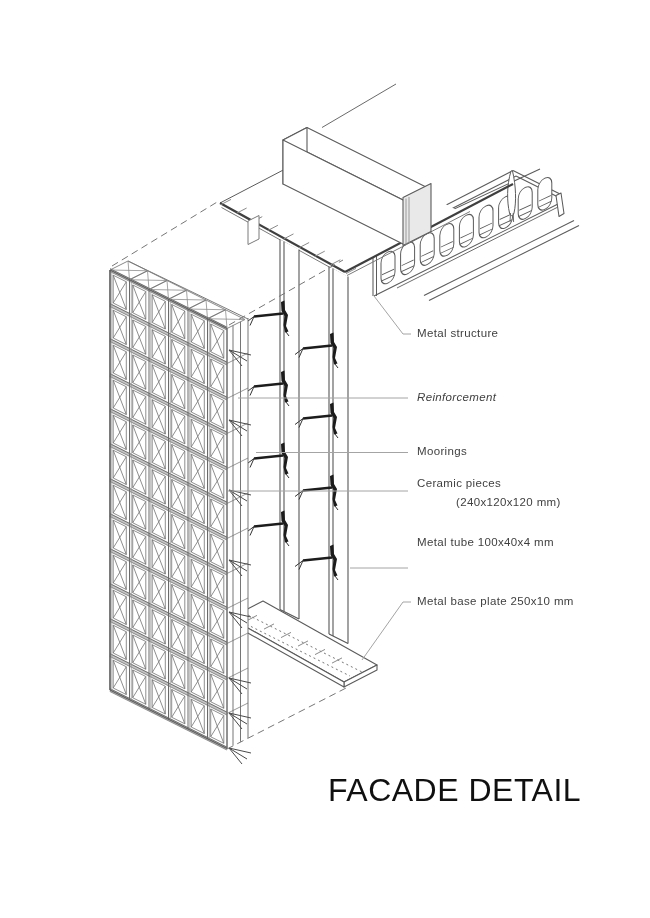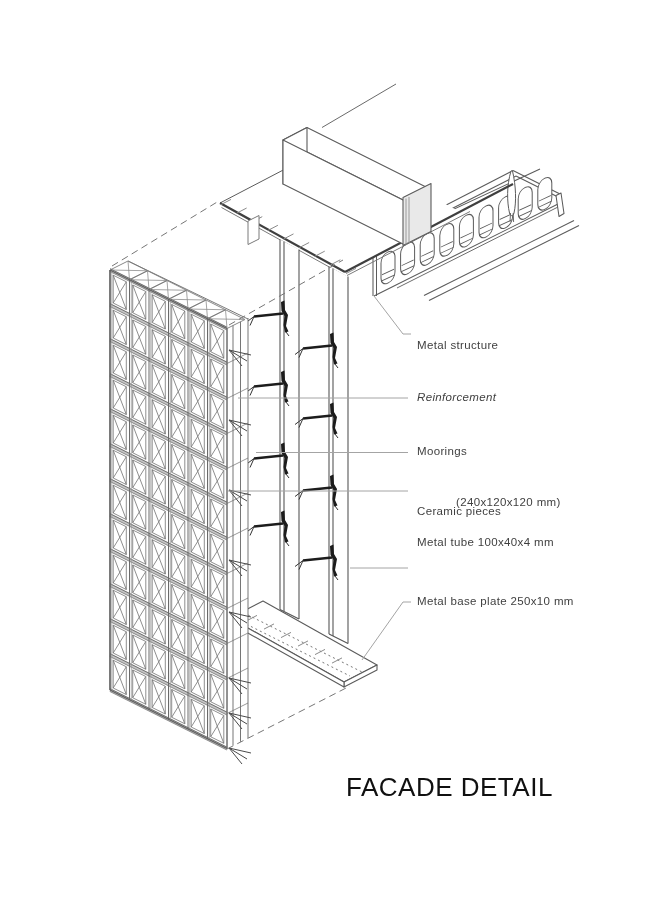--- a/index.html
+++ b/index.html
@@ -1,28 +1,28 @@
 <!DOCTYPE html>
 <html><head>
 <meta charset="utf-8">
 <style>
   html,body{margin:0;padding:0;background:#ffffff;}
   .canvas{position:relative;width:650px;height:918px;background:#ffffff;overflow:hidden;
           font-family:"Liberation Sans", sans-serif;}
   svg{position:absolute;left:0;top:0;}
   .lbl{position:absolute;left:417px;font-size:11.5px;letter-spacing:.35px;color:#3f3f3f;
        white-space:nowrap;line-height:13px;}
-  .lbl-metal-structure{top:327px;margin-top:12px;}
+  .lbl-metal-structure{top:327px;}
   .lbl-reinforcement{top:391px;font-style:italic;}
   .lbl-moorings{top:445px;}
-  .lbl-ceramic-1{top:477px;margin-top:28px;}
+  .lbl-ceramic-1{top:477px;}
   .lbl-ceramic-2{top:496px;margin-left:39px;}
   .lbl-metal-tube{top:536px;}
   .lbl-base-plate{top:595px;}
-  .drawing-title{position:absolute;left:346px;top:772px;font-size:26px;letter-spacing:.5px;
+  .drawing-title{position:absolute;left:328px;top:772px;font-size:32px;letter-spacing:.5px;
        color:#101010;white-space:nowrap;}
 </style>
 </head>
 <body>
 
 <div class="canvas">
   <svg id="dwg" width="650" height="918" viewBox="0 0 650 918">
     <g id="g-beam">
         <line x1="373" y1="244" x2="373" y2="296" stroke="#5b5b5b" stroke-width="1.05" stroke-linecap="butt" fill="none"></line>
         <line x1="376.5" y1="244" x2="376.5" y2="296" stroke="#5b5b5b" stroke-width="1.05" stroke-linecap="butt" fill="none"></line>

